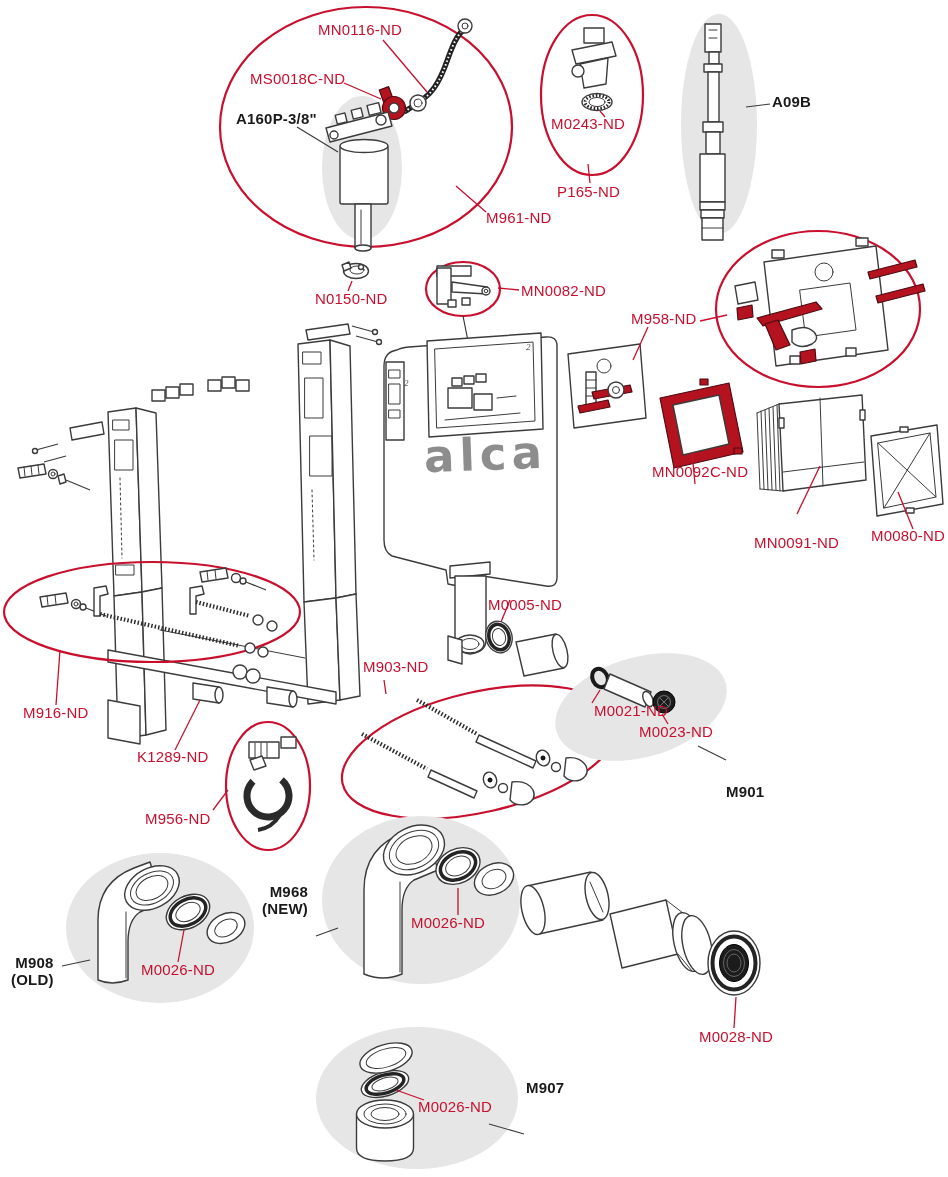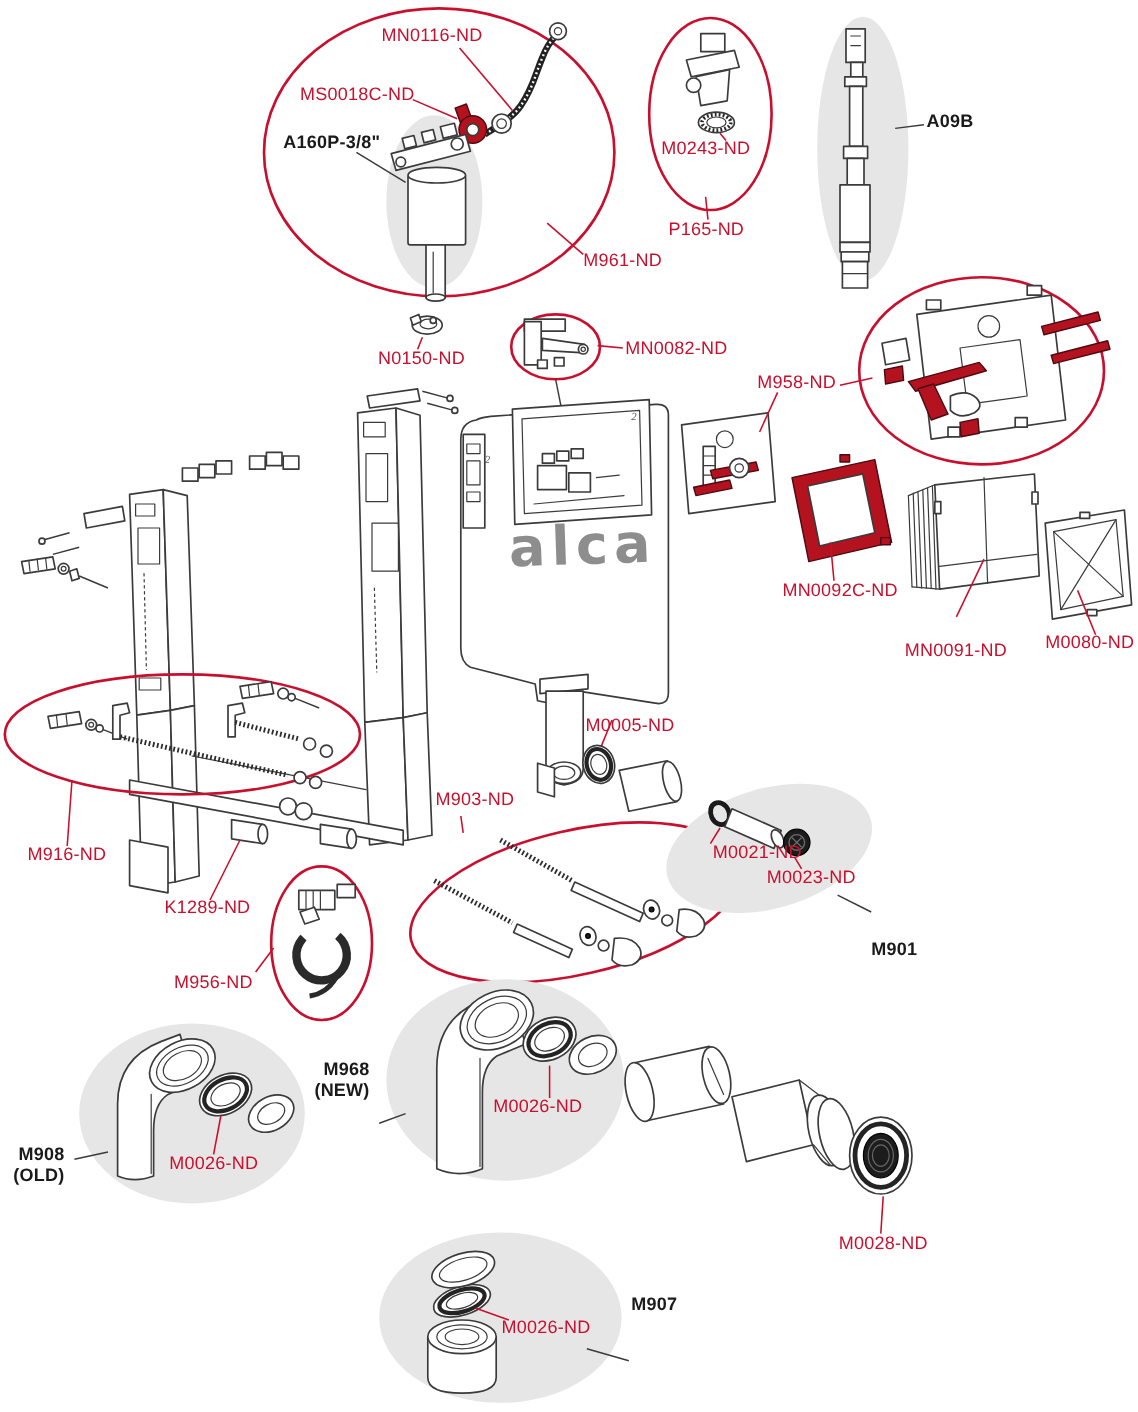--- a/index.html
+++ b/index.html
@@ -458,21 +458,21 @@
 <div class="lbl" style="left:318px; top:22px">MN0116-ND</div>
 <div class="lbl" style="left:250px; top:71px">MS0018C-ND</div>
 <div class="lbl black" style="left:236px; top:111px">A160P-3/8"</div>
 <div class="lbl" style="left:486px; top:210px">M961-ND</div>
 <div class="lbl" style="left:551px; top:116px">M0243-ND</div>
 <div class="lbl" style="left:557px; top:184px">P165-ND</div>
 <div class="lbl black" style="left:772px; top:94px">A09B</div>
 <div class="lbl" style="left:315px; top:291px">N0150-ND</div>
 <div class="lbl" style="left:521px; top:283px">MN0082-ND</div>
 <div class="lbl" style="left:631px; top:311px">M958-ND</div>
-<div class="lbl" style="left:652px; top:485px">MN0092C-ND</div>
+<div class="lbl" style="left:652px; top:464px">MN0092C-ND</div>
 <div class="lbl" style="left:754px; top:535px">MN0091-ND</div>
 <div class="lbl" style="left:871px; top:528px">M0080-ND</div>
 <div class="lbl" style="left:488px; top:597px">M0005-ND</div>
 <div class="lbl" style="left:23px;  top:705px">M916-ND</div>
 <div class="lbl" style="left:137px; top:749px">K1289-ND</div>
 <div class="lbl" style="left:145px; top:811px">M956-ND</div>
 <div class="lbl" style="left:363px; top:659px">M903-ND</div>
 <div class="lbl" style="left:594px; top:703px">M0021-ND</div>
 <div class="lbl" style="left:639px; top:724px">M0023-ND</div>
 <div class="lbl black" style="left:726px; top:784px">M901</div>

